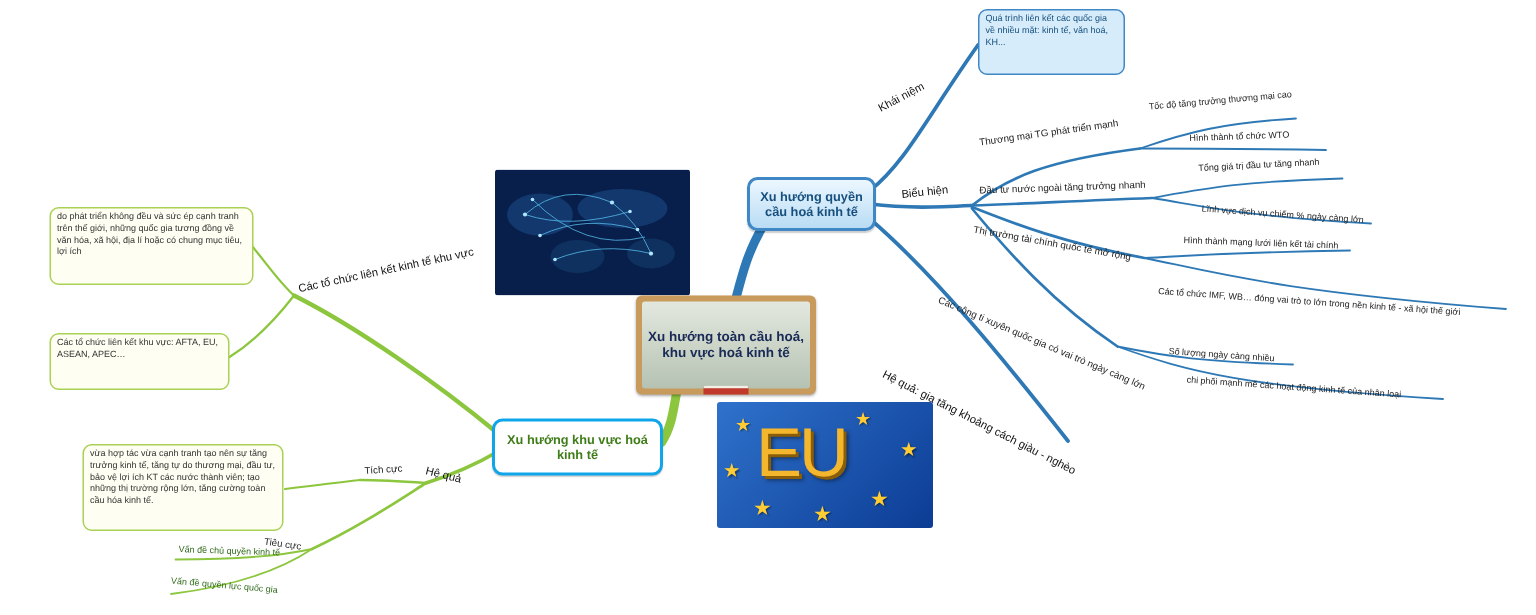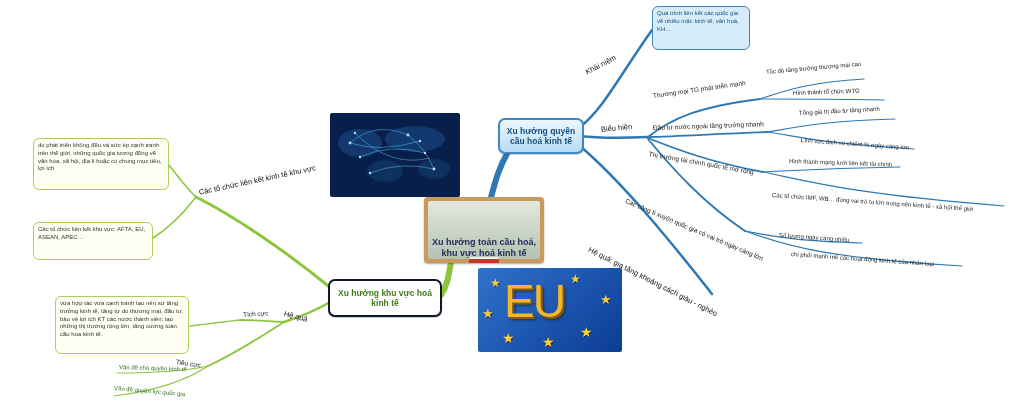--- a/index.html
+++ b/index.html
@@ -10,38 +10,38 @@
 
   .img-block { position:absolute; z-index:2; overflow:hidden; }
 
   
   #map-img { left:330px; top:113px; width:130px; height:84px; border-radius:2px; }
 
   
   #chalkboard { left:424px; top:197px; width:120px; height:66px; background:#c89a5b;
     border-radius:4px; padding:4px; box-sizing:border-box; z-index:3; box-shadow:0 1px 2px rgba(0,0,0,.35); }
   #board-inner { width:100%; height:100%; background:linear-gradient(#e3e8df,#b5c2b2);
-    display:flex; align-items:flex-end; justify-content:center; border-radius:2px; }
+    display:flex; align-items:center; justify-content:center; border-radius:2px; }
   .board-title { font-size:9px; font-weight:bold; color:#1a2a57; text-align:center; line-height:1.25; padding:0 4px; }
   #book { position:absolute; left:50%; bottom:-5px; transform:translateX(-50%); width:30px; height:9px;
     background:#c0392b; border-radius:2px; border-top:2px solid #f2efe6; z-index:4; }
 
   
   #eu-img { left:478px; top:268px; width:144px; height:84px;
     background:linear-gradient(135deg,#2f72cc,#0c3c94); border-radius:2px; }
   .eu-text { position:absolute; left:26px; top:6px; font-size:46px; font-weight:normal; color:#f3b62c;
     text-shadow:2px 2px 0 #8a5e08, 3px 3px 3px rgba(0,0,0,.5); letter-spacing:-2px; }
   .star { position:absolute; color:#ffcc33; text-shadow:1px 1px 1px rgba(0,0,0,.4); }
 
   
   .node { position:absolute; z-index:5; border-radius:7px; display:flex; align-items:center; justify-content:center;
     text-align:center; font-weight:bold; font-size:8.5px; line-height:1.2; padding:2px; box-sizing:border-box; }
   .node.blue { background:linear-gradient(#ecf7ff,#b9dcf4); border:2px solid #3f88c5; color:#17507f;
     box-shadow:0 1px 1px rgba(0,0,0,.2); }
-  .node.green { background:#ffffff; border:2px solid #0f172a; color:#3f7d18; box-shadow:0 1px 1px rgba(0,0,0,.2); }
+  .node.green { background:#ffffff; border:2px solid #0ea5e9; color:#3f7d18; box-shadow:0 1px 1px rgba(0,0,0,.2); }
   #right-node { left:498px; top:118px; width:86px; height:36px; }
   #left-node  { left:328px; top:279px; width:114px; height:38px; }
 
   .mbox { position:absolute; z-index:5; border-radius:6px; padding:3px 4px; font-size:6px; line-height:1.3; box-sizing:border-box; }
   .mbox.blue { background:#d6ecfa; border:1.5px solid #3f88c5; color:#17507f; }
   .mbox.green { background:#fffef2; border:1.5px solid #a9d155; color:#333; }
   #concept-box { left:652px; top:6px; width:98px; height:44px; }
   #left-box1 { left:33px; top:138px; width:136px; height:52px; }
   #left-box2 { left:33px; top:222px; width:120px; height:38px; }
   #tichcuc-box { left:55px; top:296px; width:134px; height:58px; }

